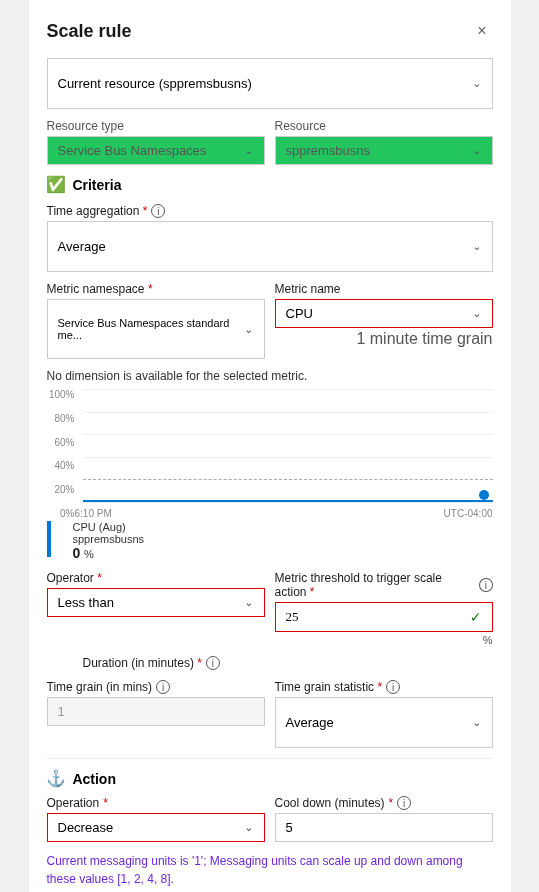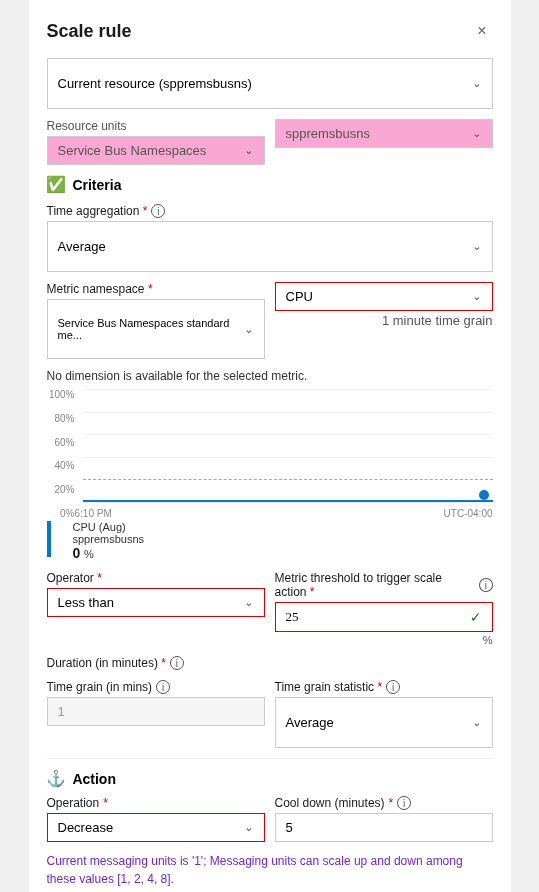--- a/index.html
+++ b/index.html
@@ -58,21 +58,21 @@
       flex: 1;
     }
     .col-half-label {
       font-size: 12px;
       color: #555;
       margin-bottom: 3px;
     }
     .dropdown-disabled {
       width: 100%;
       border: 1px solid #ccc;
-      background: #f9a8d4;
+      background: #22c55e;
       padding: 6px 10px;
       font-size: 13px;
       display: flex;
       justify-content: space-between;
       align-items: center;
       cursor: default;
       color: #555;
       gap: 36px;
     }
     .section-title {
@@ -119,21 +119,21 @@
       width: 100%;
       border: 1px solid #d00;
       background: #fff;
       padding: 6px 10px;
       font-size: 13px;
       display: flex;
       justify-content: space-between;
       align-items: center;
     }
     .time-grain-note {
-      font-size: 13px;
+      font-size: 16px;
       color: #555;
       text-align: right;
       margin-top: 2px;
     }
     .no-dim-text {
       font-size: 12px;
       color: #333;
       margin-bottom: 6px;
     }
     .chart-area {
@@ -302,27 +302,28 @@
 
   
   <div class="dropdown-full">
     <span>Current resource (sppremsbusns)</span>
     <span class="chevron">⌄</span>
   </div>
 
   
   <div class="row-2col">
     <div class="col-half">
-      <div class="col-half-label">Resource units</div>
+      <div class="col-half-label">Resource type</div>
       <div class="dropdown-disabled">
         <span>Service Bus Namespaces</span>
         <span class="chevron">⌄</span>
       </div>
     </div>
     <div class="col-half">
+      <div class="col-half-label">Resource</div>
       <div class="dropdown-disabled">
         <span>sppremsbusns</span>
         <span class="chevron">⌄</span>
       </div>
     </div>
   </div>
 
   
   <div class="section-title">
     <span style="font-size:16px;">✅</span>
@@ -346,20 +347,23 @@
     <div class="col-half">
       <div class="label-info">
         <span>Metric namespace <span style="color:#c00;">*</span></span>
       </div>
       <div class="dropdown-full" style="margin-bottom:0;">
         <span style="font-size:11px;">Service Bus Namespaces standard me...</span>
         <span class="chevron">⌄</span>
       </div>
     </div>
     <div class="col-half">
+      <div class="label-info">
+        <span>Metric name</span>
+      </div>
       <div class="dropdown-red-border">
         <span>CPU</span>
         <span class="chevron">⌄</span>
       </div>
       <div class="time-grain-note">1 minute time grain</div>
     </div>
   </div>
 
   
   <div class="no-dim-text">No dimension is available for the selected metric.</div>
@@ -427,21 +431,21 @@
       </div>
       <div class="input-red-border">
         <span style="flex:1;font-family:Liberation Serif, serif;">25</span>
         <span class="check-icon">✓</span>
       </div>
       <div class="percent-note">%</div>
     </div>
   </div>
 
   
-  <div style="margin-bottom:10px;">
+  <div style="margin-bottom:10px;margin-left:36px;">
     <div class="label-info">
       <span>Duration (in minutes) <span style="color:#c00;">*</span></span>
       <span class="info-icon">i</span>
     </div>
   </div>
 
   
   <div class="row-2col">
     <div class="col-half">
       <div class="label-info">

